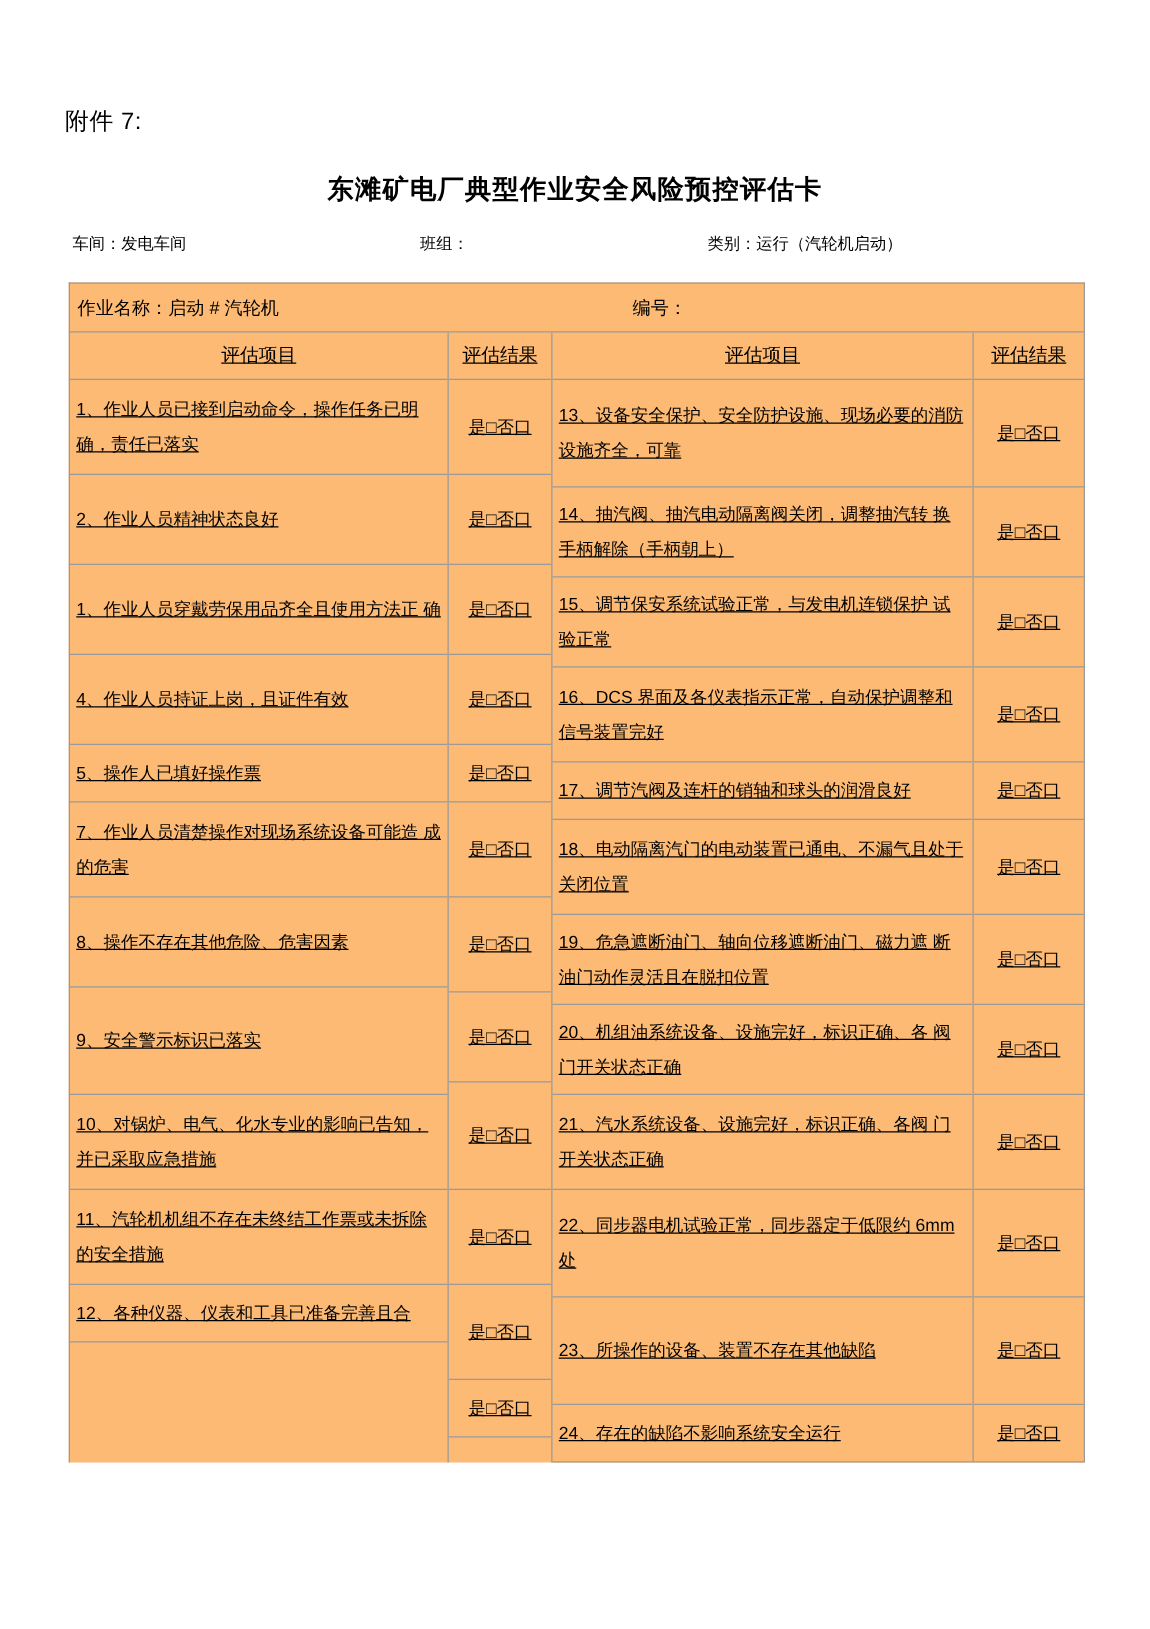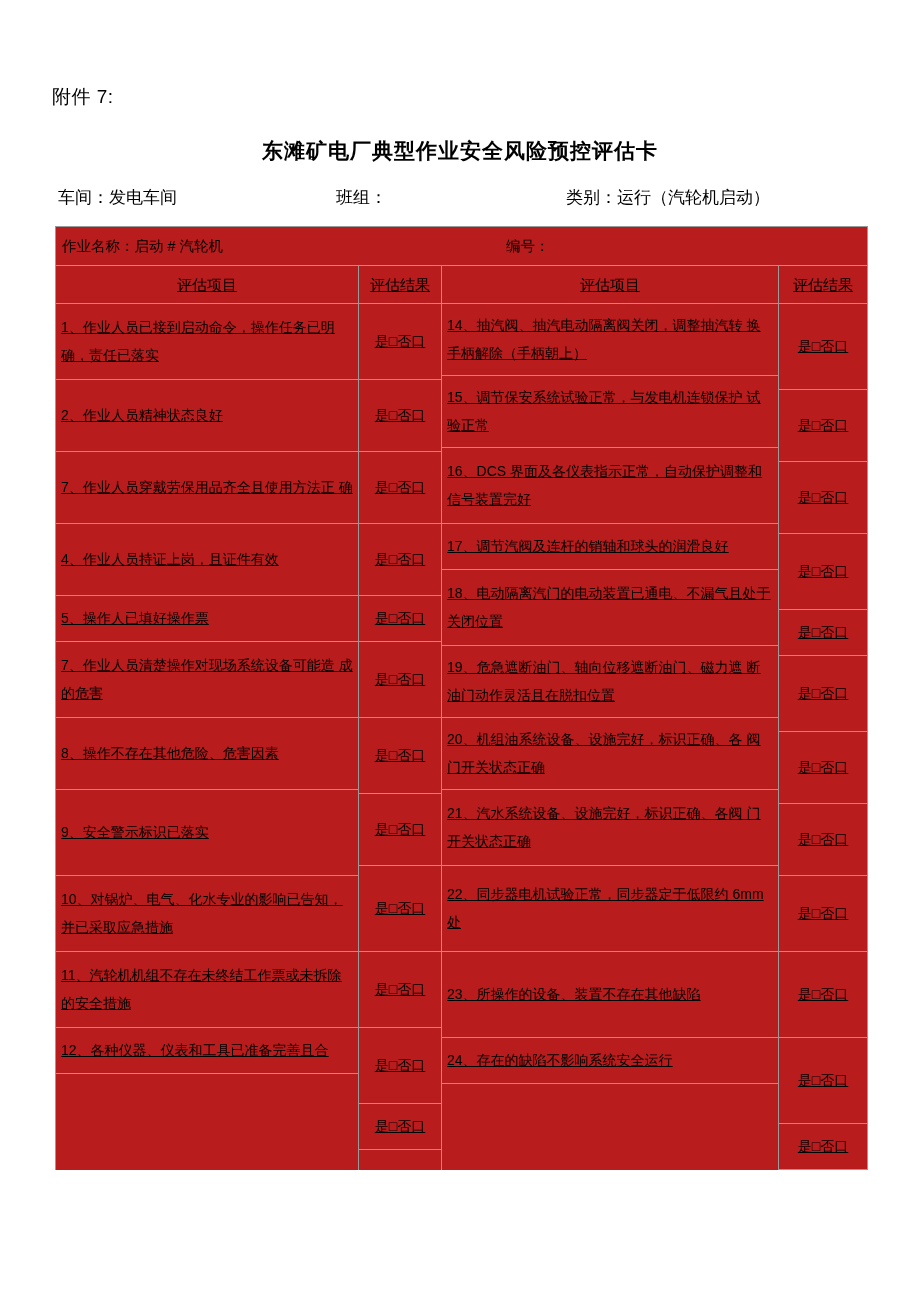--- a/index.html
+++ b/index.html
@@ -40,36 +40,36 @@
     font-size: 21px;
     font-weight: bold;
     letter-spacing: 1px;
   }
   .meta-row {
     position: absolute;
     left: 58px;
     right: 52px;
     top: 186px;
     height: 22px;
-    font-size: 17px;
+    font-size: 13px;
   }
   .meta-row .m1 { position: absolute; left: 0;    top: 0; white-space: nowrap; }
   .meta-row .m2 { position: absolute; left: 278px; top: 0; white-space: nowrap; }
   .meta-row .m3 { position: absolute; left: 508px; top: 0; white-space: nowrap; text-align: center; }
 
   
   .form-table {
     position: absolute;
     left: 55px;
     top: 226px;
     width: 813px;
     border: 1px solid #9a9a9a;
     border-bottom: none;
     box-sizing: border-box;
-    background: #b91c1c;
+    background: #fdba74;
   }
   
   .job-band {
     position: relative;
     height: 38px;
     border-bottom: 1px solid #9a9a9a;
     font-size: 14.5px;
   }
   .job-band .jb-name {
     position: absolute;
@@ -175,21 +175,21 @@
     <div class="grid">
 
       <div class="col col-item-l">
         <div class="cell cell-item h2">
             <span class="txt">1、作业人员已接到启动命令，操作任务已明 确，责任已落实</span>
           </div>
         <div class="cell cell-item h2b">
             <span class="txt">2、作业人员精神状态良好</span>
           </div>
         <div class="cell cell-item h2b">
-            <span class="txt">7、作业人员穿戴劳保用品齐全且使用方法正 确</span>
+            <span class="txt">1、作业人员穿戴劳保用品齐全且使用方法正 确</span>
           </div>
         <div class="cell cell-item h2b">
             <span class="txt">4、作业人员持证上岗，且证件有效</span>
           </div>
         <div class="cell cell-item h1">
             <span class="txt">5、操作人已填好操作票</span>
           </div>
         <div class="cell cell-item h2">
             <span class="txt">7、作业人员清楚操作对现场系统设备可能造 成的危害</span>
           </div>
@@ -219,20 +219,23 @@
         <div class="cell cell-res h2">是□否口</div>
         <div class="cell cell-res h2">是□否口</div>
         <div class="cell cell-res h2b">是□否口</div>
         <div class="cell cell-res h3">是□否口</div>
         <div class="cell cell-res h2">是□否口</div>
         <div class="cell cell-res h2">是□否口</div>
         <div class="cell cell-res h1">是□否口</div>
       </div>
 
       <div class="col col-item-r">
+        <div class="cell cell-item h3">
+            <span class="txt">13、设备安全保护、安全防护设施、现场必要的消防设施齐全，可靠</span>
+          </div>
         <div class="cell cell-item h2b">
             <span class="txt">14、抽汽阀、抽汽电动隔离阀关闭，调整抽汽转 换手柄解除（手柄朝上）</span>
           </div>
         <div class="cell cell-item h2b">
             <span class="txt">15、调节保安系统试验正常，与发电机连锁保护 试验正常</span>
           </div>
         <div class="cell cell-item h2">
             <span class="txt">16、DCS 界面及各仪表指示正常，自动保护调整和信号装置完好</span>
           </div>
         <div class="cell cell-item h1">

